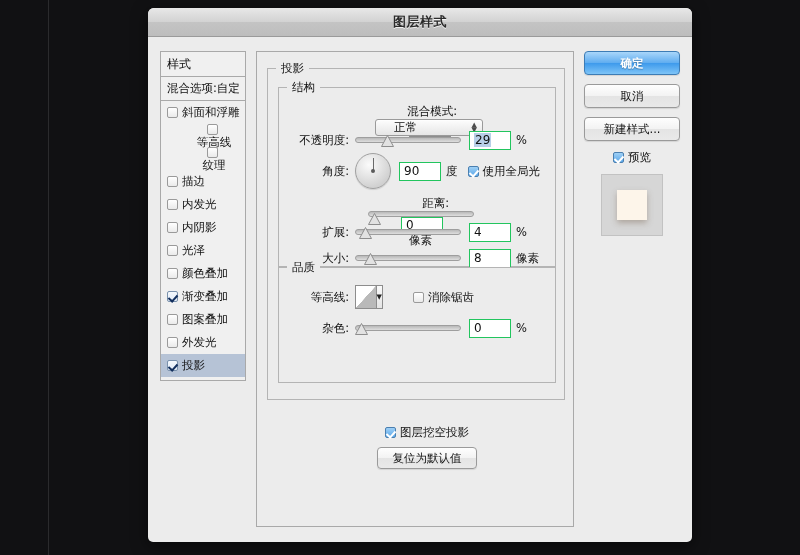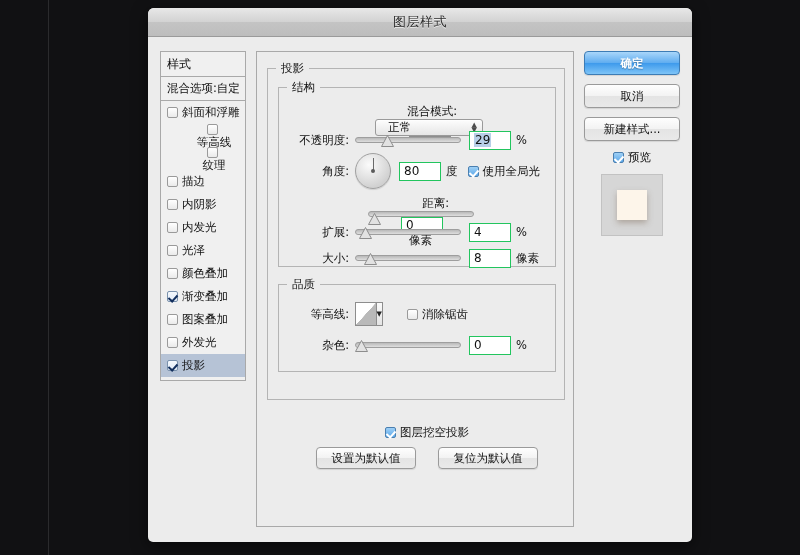--- a/index.html
+++ b/index.html
@@ -22,21 +22,21 @@
     box-shadow:0 4px 16px rgba(0,0,0,.55);
     overflow:hidden;
   }
   .titlebar{
     height:28px;
     background:linear-gradient(to bottom,#e8e8e8 0%,#d2d2d2 50%,#c4c4c4 51%,#bdbdbd 100%);
     border-bottom:1px solid #9a9a9a;
     display:flex;align-items:center;justify-content:center;
   }
   .titlebar .ttl{
-    font-size:13px;color:#2b2b2b;font-weight:normal;
+    font-size:13px;color:#2b2b2b;font-weight:bold;
     text-shadow:0 1px 0 rgba(255,255,255,.75);
     letter-spacing:.5px;
   }
   .body{position:relative;height:506px;}
 
   
   .stylelist{
     position:absolute;left:12px;top:14px;width:86px;height:330px;
     background:#f0f0f0;
     border:1px solid #a9a9a9;
@@ -96,30 +96,30 @@
     border:1px solid #b4b4b4;
     box-sizing:border-box;
   }
   .fs>.lg{
     position:absolute;top:-8px;left:8px;
     background:#ececec;padding:0 5px;
     font-size:11.5px;color:#111;
   }
   #fs-drop{left:10px;top:16px;width:298px;height:332px;}
   #fs-struct{left:10px;top:18px;width:278px;height:180px;}
-  #fs-qual{left:10px;top:215px;width:278px;height:88px;}
+  #fs-qual{left:10px;top:198px;width:278px;height:116px;}
 
   .row{position:absolute;display:flex;align-items:center;height:20px;}
   .lbl{font-size:11.5px;color:#111;text-align:right;}
 
   .select{
     height:19px;box-sizing:border-box;
     border:1px solid #9a9a9a;border-radius:3px;
     background:linear-gradient(to bottom,#fdfdfd,#e6e6e6);
-    display:flex;align-items:center;padding:0 12px;
+    display:flex;align-items:center;padding:0 18px;
     font-size:11.5px;color:#111;position:relative;
     box-shadow:0 1px 0 rgba(255,255,255,.6) inset;
   }
   .select .arrows{
     position:absolute;right:5px;top:50%;transform:translateY(-50%);
     display:flex;flex-direction:column;line-height:5px;
     font-size:7px;color:#4a4a4a;
   }
   .swatch{
     width:42px;height:19px;box-sizing:border-box;
@@ -251,25 +251,25 @@
       <div class="sl-item indent">
         <span class="cb"></span>
         <span>纹理</span>
       </div>
       <div class="sl-item">
         <span class="cb"></span>
         <span>描边</span>
       </div>
       <div class="sl-item">
         <span class="cb"></span>
+        <span>内发光</span>
+      </div>
+      <div class="sl-item">
+        <span class="cb"></span>
         <span>内阴影</span>
-      </div>
-      <div class="sl-item">
-        <span class="cb"></span>
-        <span>内发光</span>
       </div>
       <div class="sl-item">
         <span class="cb"></span>
         <span>光泽</span>
       </div>
       <div class="sl-item">
         <span class="cb"></span>
         <span>颜色叠加</span>
       </div>
       <div class="sl-item">
@@ -326,21 +326,21 @@
             <span class="unit">%</span>
           </div>
 
           <div class="row" style="left:8px;top:64px;width:262px;height:38px;">
             <span class="lbl" style="width:62px;">角度:</span>
             <div class="dial" style="margin-left:6px;">
               <div class="hand"></div>
               <div class="dot"></div>
             </div>
             <div class="numbox" style="width:42px;margin-left:8px;">
-              <span>80</span>
+              <span>90</span>
             </div>
             <span class="unit">度</span>
             <span class="inline-cb" style="margin-left:10px;">
               <span class="cb blue on"></span>
               <span>使用全局光</span>
             </span>
           </div>
 
           <div class="row" style="left:8px;top:108px;width:262px;flex-direction:column;">
             <span class="lbl" style="width:62px;">距离:</span>
@@ -393,21 +393,21 @@
 
         <div class="fs" id="fs-qual">
           <div class="lg">品质</div>
 
           <div class="row" style="left:8px;top:16px;width:262px;height:26px;">
             <span class="lbl" style="width:62px;">等高线:</span>
             <div class="contour" style="margin-left:6px;">
               <div class="thumb"></div>
               <div class="arr">▼</div>
             </div>
-            <span class="inline-cb" style="margin-left:24px;font-family:Liberation Mono, monospace;">
+            <span class="inline-cb" style="margin-left:30px;font-family:Liberation Mono, monospace;">
               <span class="cb"></span>
               <span>消除锯齿</span>
             </span>
           </div>
 
           <div class="row" style="left:8px;top:50px;width:262px;">
             <span class="lbl" style="width:62px;">杂色:</span>
             <div class="slider" style="width:106px;margin-left:6px;">
               <div class="track"></div>
               <div class="knob" style="left:0px;">
@@ -422,21 +422,20 @@
             <span class="unit">%</span>
           </div>
         </div>
 
         <div class="bottom-cb">
           <span class="cb blue on"></span>
           <span>图层挖空投影</span>
         </div>
 
         <div class="bottom-btns">
-          <div class="btn">设置为默认值</div>
           <div class="btn">复位为默认值</div>
         </div>
       </div>
     </div>
 
     <div class="rightcol">
       <div class="btn primary rbtn">确定</div>
       <div class="btn rbtn">取消</div>
       <div class="btn rbtn">新建样式...</div>
 

